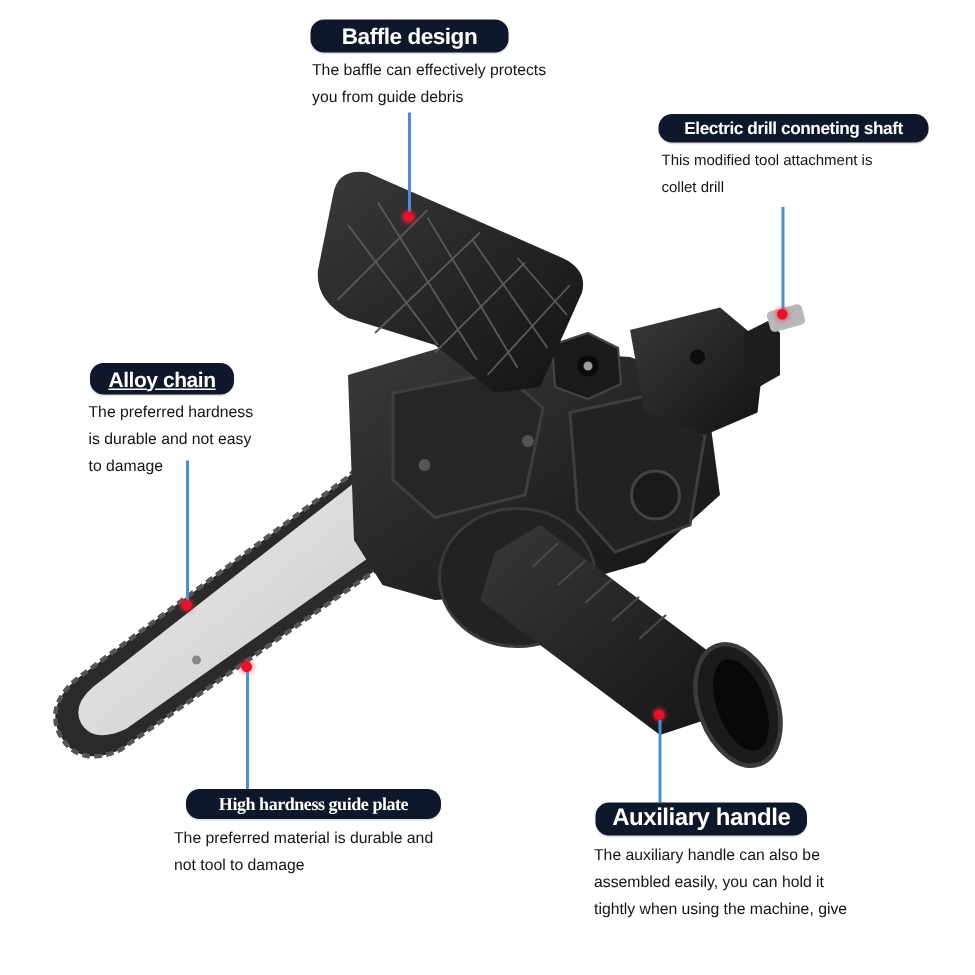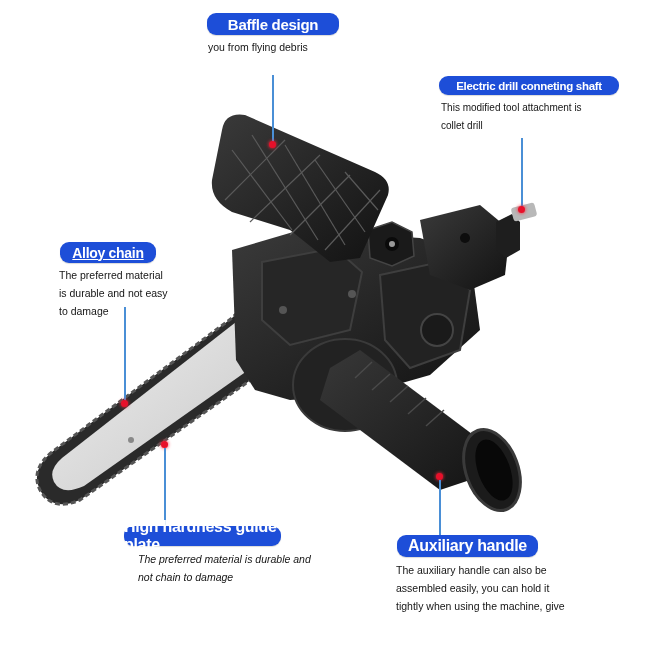--- a/index.html
+++ b/index.html
@@ -1,18 +1,18 @@
 <!DOCTYPE html>
 <html><head>
 <meta charset="utf-8">
 <style>
   html, body { margin:0; padding:0; background:#ffffff; }
   body { width:650px; height:650px; position:relative; overflow:hidden;
          font-family:"Liberation Sans", sans-serif; color:#111; }
-  .pill { position:absolute; background:#1d4ed8; color:#fff; border-radius:9px;
+  .pill { position:absolute; background:#0f172a; color:#fff; border-radius:9px;
           font-family:"Liberation Sans", sans-serif; font-weight:bold;
           display:flex; align-items:center; justify-content:center;
           letter-spacing:-0.3px; box-shadow:0 1px 1px rgba(0,0,0,0.15); }
   .desc { position:absolute; font-size:10.5px; line-height:18px; color:#141414; }
   .vline { position:absolute; width:2px; background:#4a8fd6; }
   .dot { position:absolute; width:7px; height:7px; border-radius:50%; background:#e8102a;
          box-shadow:0 0 3px 1px rgba(255,40,60,0.6); }
   svg.product { position:absolute; left:0; top:0; }
 </style>
 </head>
@@ -88,48 +88,49 @@
       <path d="M408,414 L426,398"></path>
         <path d="M426,426 L444,410"></path>
     </g>
     <ellipse cx="492" cy="470" rx="26" ry="42" fill="#1b1b1b" stroke="#3a3a3a" stroke-width="3" transform="rotate(-20 492 470)"></ellipse>
     <ellipse cx="494" cy="470" rx="16" ry="32" fill="#080808" transform="rotate(-20 494 470)"></ellipse>
   </g>
 </svg>
 
 <div class="pill" style="left:207px;top:13px;width:132px;height:22px;font-size:15px;">Baffle design</div>
 <div class="desc" style="left:208px;top:38px;">
-  <div>you from flying debris</div>
+  <div>The baffle can effectively protects</div>
+  <div>you from guide debris</div>
 </div>
 <div class="vline" style="left:272px;top:75px;height:68px;"></div>
 <div class="dot" style="left:269px;top:141px;"></div>
 
 <div class="pill" style="left:439px;top:76px;width:180px;height:19px;font-size:11.5px;">Electric drill conneting shaft</div>
 <div class="desc" style="left:441px;top:99px;font-size:10px;">
   <div>This modified tool attachment is</div>
   <div>collet drill</div>
 </div>
 <div class="vline" style="left:521px;top:138px;height:70px;"></div>
 <div class="dot" style="left:518px;top:206px;"></div>
 
 <div class="pill" style="left:60px;top:242px;width:96px;height:21px;font-size:14px;text-decoration:underline;">Alloy chain</div>
 <div class="desc" style="left:59px;top:266px;">
-  <div>The preferred material</div>
+  <div>The preferred hardness</div>
   <div>is durable and not easy</div>
   <div>to damage</div>
 </div>
 <div class="vline" style="left:124px;top:307px;height:95px;"></div>
 <div class="dot" style="left:121px;top:400px;"></div>
 
 <div class="dot" style="left:161px;top:441px;"></div>
 <div class="vline" style="left:164px;top:448px;height:78px;"></div>
-<div class="pill" style="left:124px;top:526px;width:157px;height:20px;font-size:16px;">High hardness guide plate</div>
-<div class="desc" style="left:138px;top:550px;font-style:italic;">
+<div class="pill" style="left:124px;top:526px;width:170px;height:20px;font-size:12px;font-family:Liberation Serif, serif;">High hardness guide plate</div>
+<div class="desc" style="left:116px;top:550px;">
   <div>The preferred material is durable and</div>
-  <div>not chain to damage</div>
+  <div>not tool to damage</div>
 </div>
 
 <div class="dot" style="left:436px;top:473px;"></div>
 <div class="vline" style="left:439px;top:480px;height:55px;"></div>
 <div class="pill" style="left:397px;top:535px;width:141px;height:22px;font-size:16px;">Auxiliary handle</div>
 <div class="desc" style="left:396px;top:561px;">
   <div>The auxiliary handle can also be</div>
   <div>assembled easily, you can hold it</div>
   <div>tightly when using the machine, give</div>
 </div>

